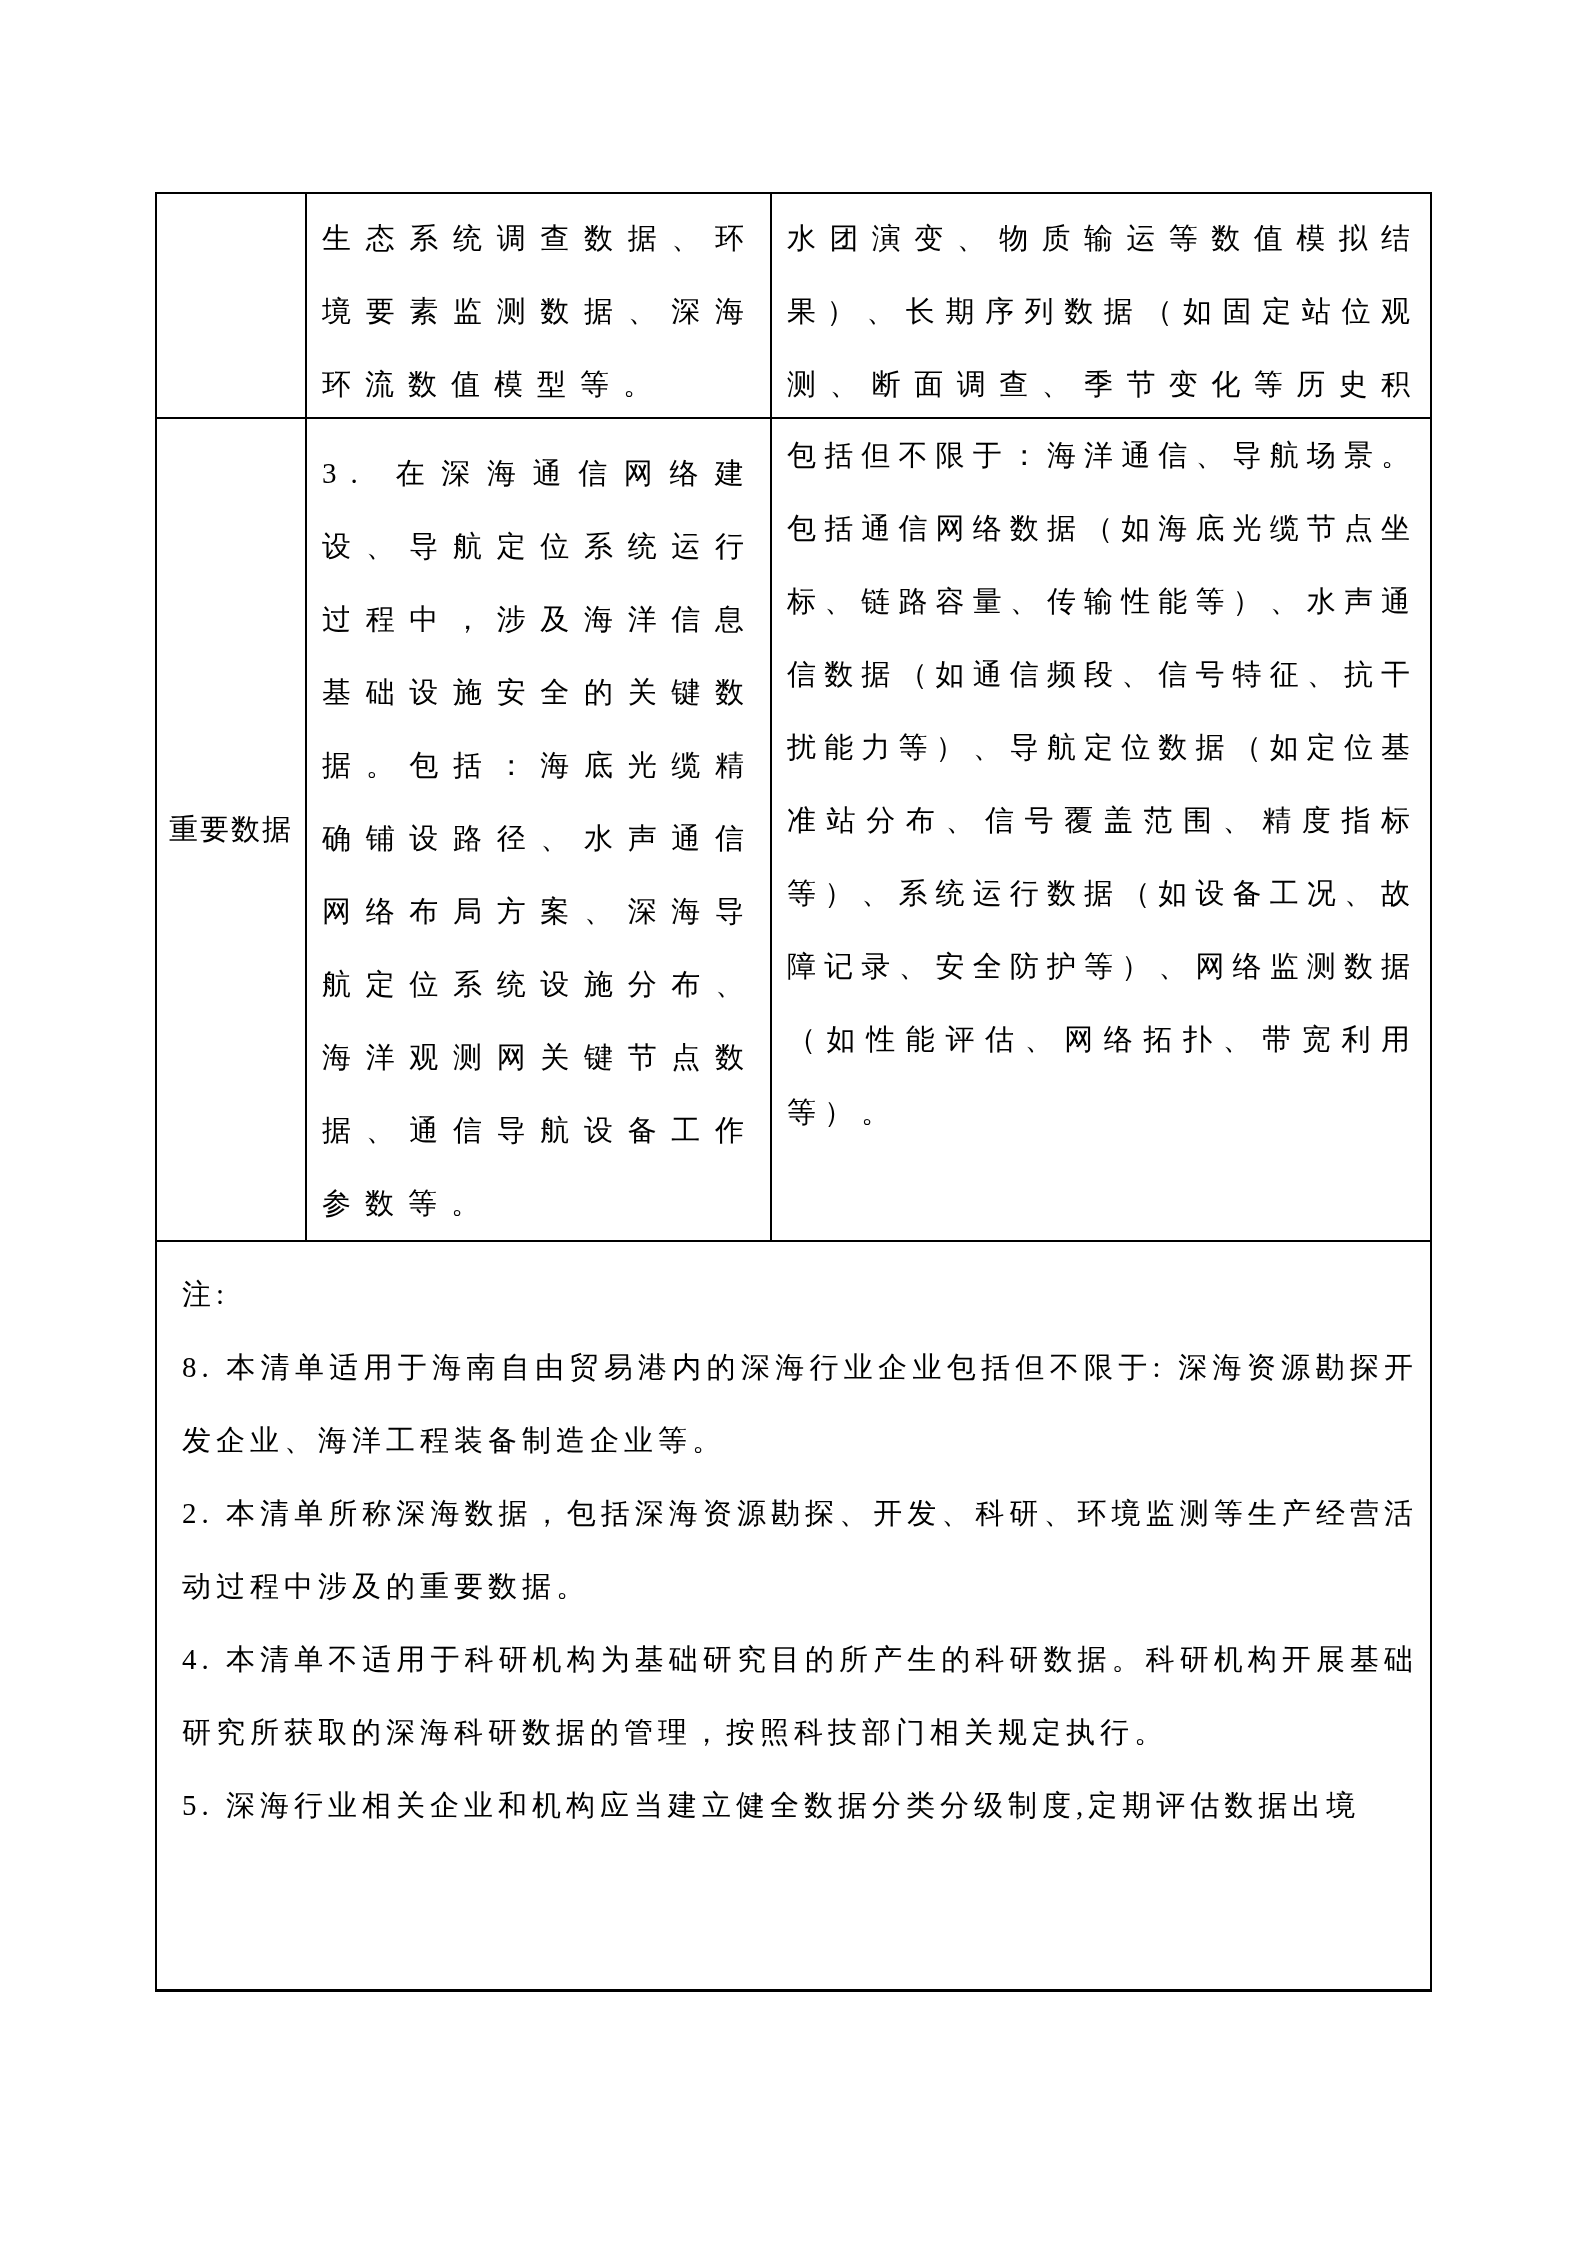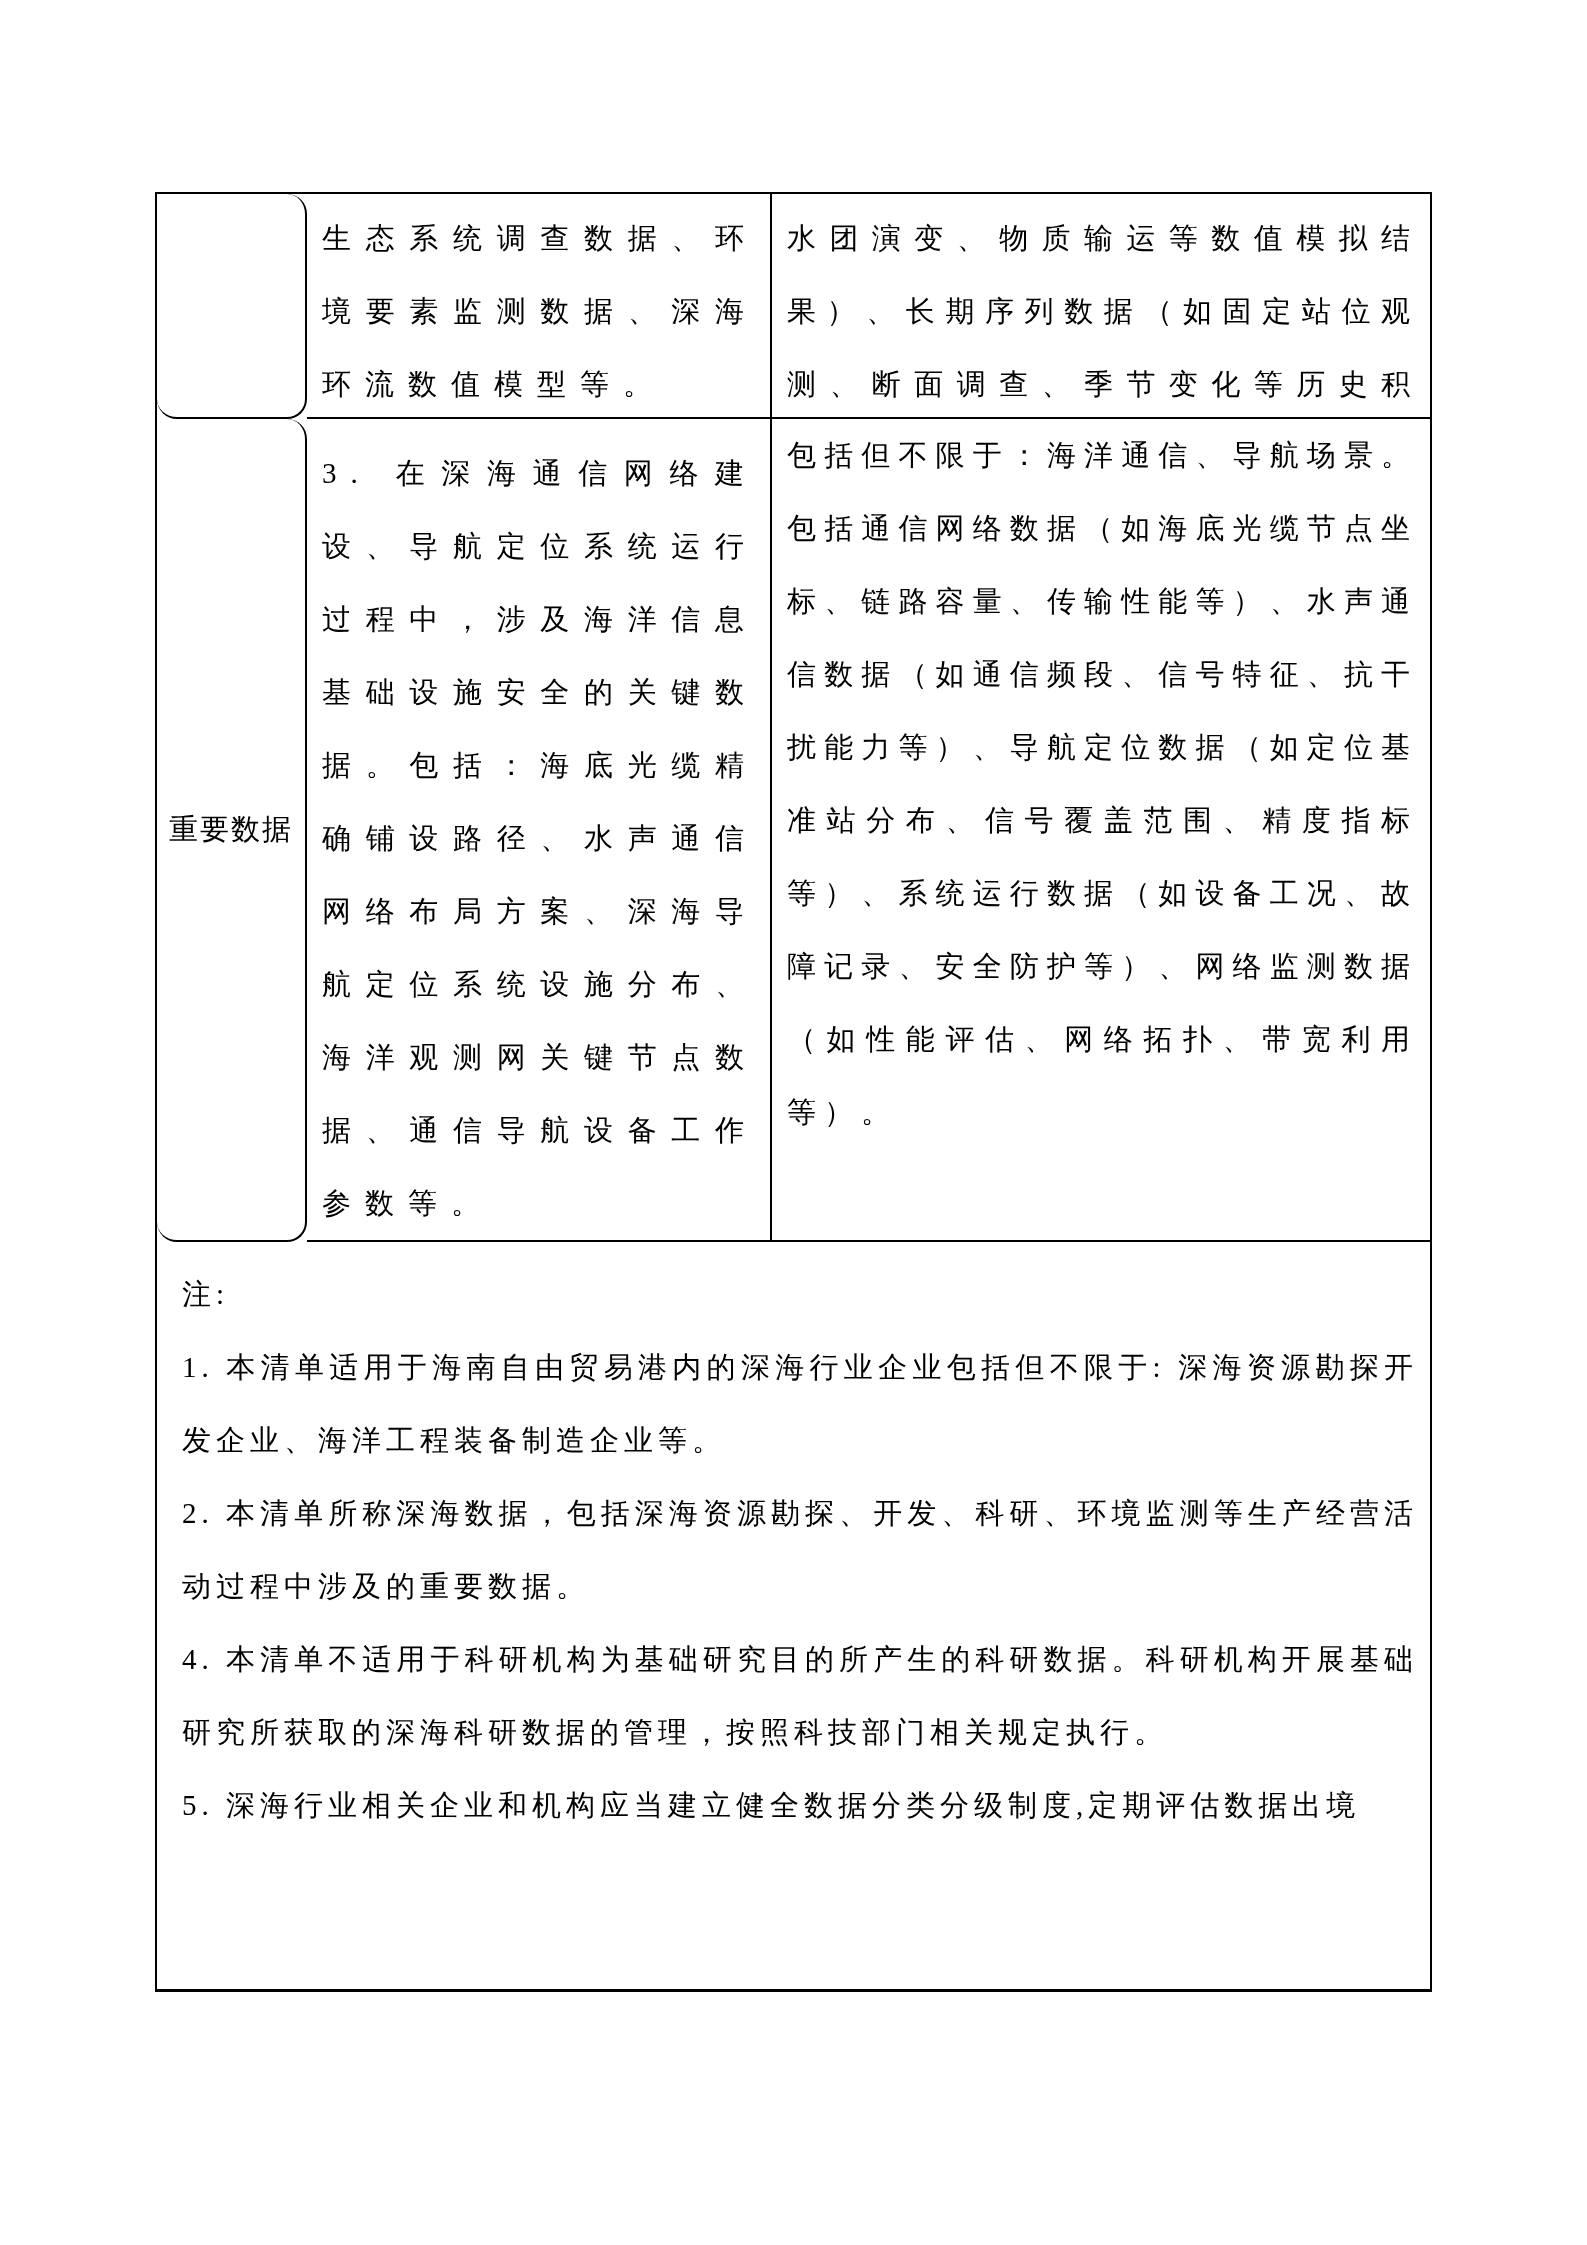--- a/index.html
+++ b/index.html
@@ -37,21 +37,20 @@
   }
   .cell.col1, .cell.col2 { border-right: 2px solid #000000; }
   .cell.row1 { border-bottom: 2px solid #000000; }
   .cell.row2 { border-bottom: 2px solid #000000; }
   .label-cell {
     display: flex;
     align-items: center;
     justify-content: center;
     letter-spacing: 2px;
     text-align: center;
-    border-radius: 20px;
   }
   .text-cell {
     text-align: justify;
     text-justify: inter-ideograph;
   }
   .mid-cell {
     padding: 8px 12px 0 15px;
     letter-spacing: 14px;
   }
   .right-cell {
@@ -85,20 +84,20 @@
     <div class="cell col3 row1 text-cell right-cell">水团演变、物质输运等数值模拟结果）、长期序列数据（如固定站位观测、断面调查、季节变化等历史积累）。</div>
 
     <div class="cell col1 row2 label-cell">重要数据</div>
     <div class="cell col2 row2 text-cell mid-cell">3. 在深海通信网络建设、导航定位系统运行过程中，涉及海洋信息基础设施安全的关键数据。包括：海底光缆精确铺设路径、水声通信网络布局方案、深海导航定位系统设施分布、海洋观测网关键节点数据、通信导航设备工作参数等。</div>
     <div class="cell col3 row2 right-cell">
       <div class="text-cell">包括但不限于：海洋通信、导航场景。包括通信网络数据（如海底光缆节点坐标、链路容量、传输性能等）、水声通信数据（如通信频段、信号特征、抗干扰能力等）、导航定位数据（如定位基准站分布、信号覆盖范围、精度指标等）、系统运行数据（如设备工况、故障记录、安全防护等）、网络监测数据（如性能评估、网络拓扑、带宽利用等）。</div>
     </div>
 
     <div class="cell notes-cell">
       <p>注:</p>
-      <p>1. 本清单适用于海南自由贸易港内的深海行业企业包括但不限于: 深海资源勘探开发企业、海洋工程装备制造企业等。</p>
+      <p>8. 本清单适用于海南自由贸易港内的深海行业企业包括但不限于: 深海资源勘探开发企业、海洋工程装备制造企业等。</p>
       <p>2. 本清单所称深海数据，包括深海资源勘探、开发、科研、环境监测等生产经营活动过程中涉及的重要数据。</p>
       <p>4. 本清单不适用于科研机构为基础研究目的所产生的科研数据。科研机构开展基础研究所获取的深海科研数据的管理，按照科技部门相关规定执行。</p>
       <p>5. 深海行业相关企业和机构应当建立健全数据分类分级制度,定期评估数据出境</p>
     </div>
 
   </div>
 </div>
 
 </body></html>

